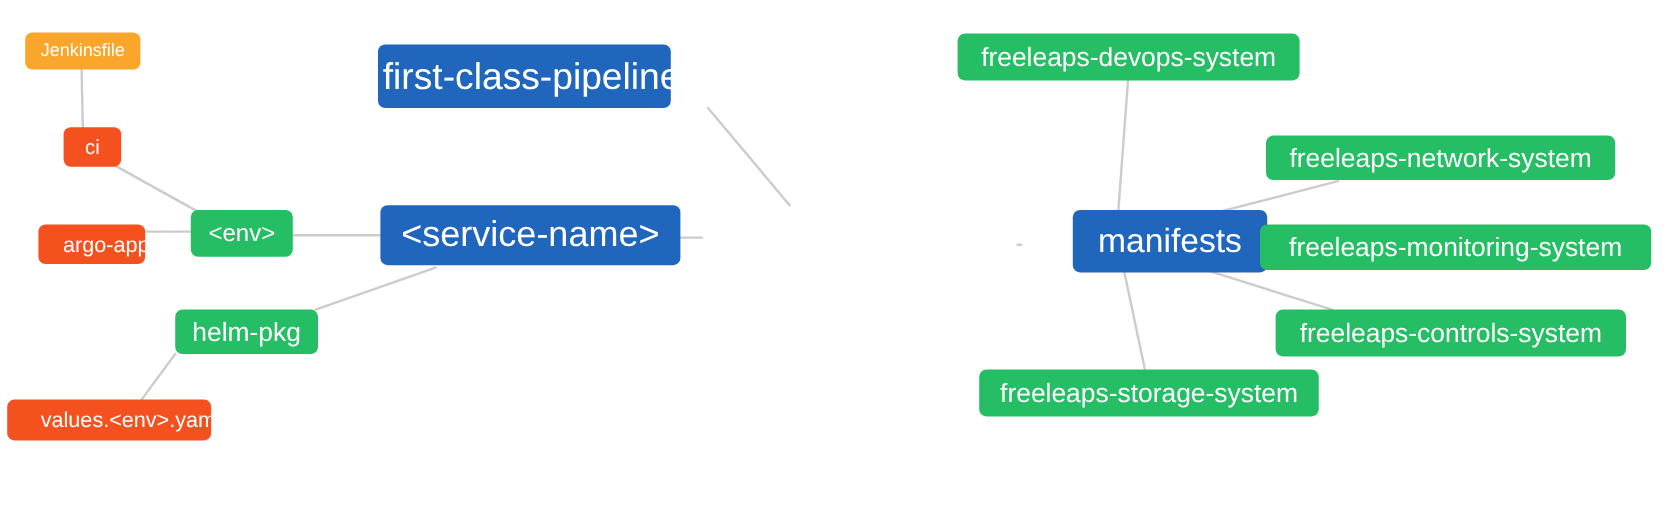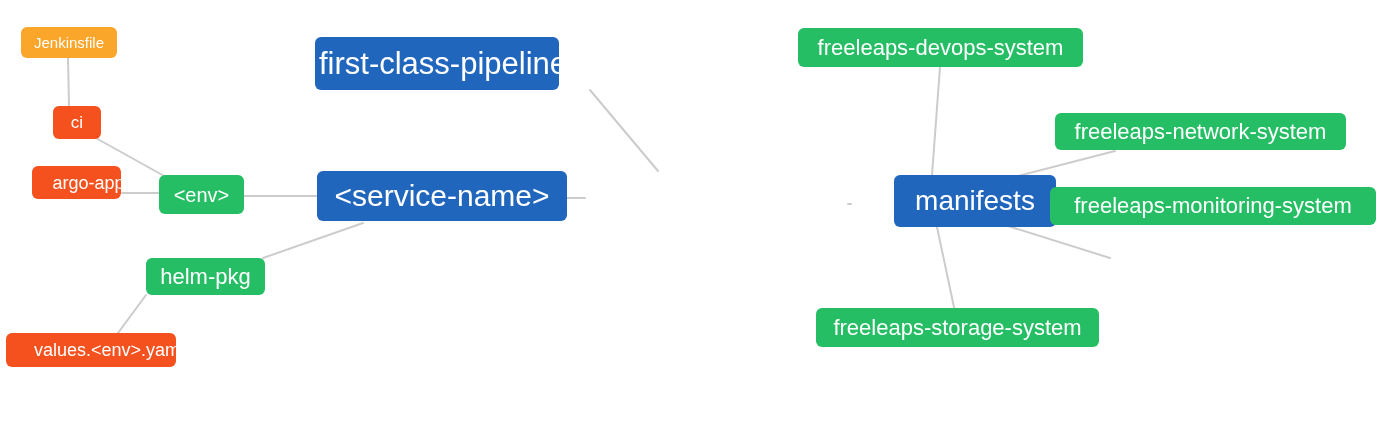--- a/index.html
+++ b/index.html
@@ -35,21 +35,21 @@
     color: #ffffff;
     border-radius: 6px;
     white-space: nowrap;
     box-sizing: border-box;
     cursor: default;
     line-height: 1;
   }
   
   .n-jenkinsfile   { left: 21px;   top: 27px;  width: 96px;  height: 31px; font-size: 15px; }
   .n-ci            { left: 53px;   top: 106px; width: 48px;  height: 33px; font-size: 17px; }
-  .n-argo-app      { left: 32px;   top: 166px; width: 89px;  height: 33px; font-size: 18px; padding-left: 24px; }
+  .n-argo-app      { left: 32px;   top: 187px; width: 89px;  height: 33px; font-size: 18px; padding-left: 24px; }
   .n-env           { left: 159px;  top: 175px; width: 85px;  height: 39px; font-size: 20px; }
   .n-helm-pkg      { left: 146px;  top: 258px; width: 119px; height: 37px; font-size: 22px; }
   .n-values        { left: 6px;    top: 333px; width: 170px; height: 34px; font-size: 18px; padding-left: 36px; }
   .n-fcp           { left: 315px;  top: 37px;  width: 244px; height: 53px; font-size: 31px; padding-left: 12px; }
   .n-service       { left: 317px;  top: 171px; width: 250px; height: 50px; font-size: 30px; }
   .n-ops           { left: 585px;  top: 171px; width: 263px; height: 66px; font-size: 37px; }
   .n-manifests     { left: 850px;  top: 175px; width: 162px; height: 52px; font-size: 28px; margin-left: 44px; }
   .n-devops        { left: 798px;  top: 28px;  width: 285px; height: 39px; font-size: 22px; }
   .n-network       { left: 1055px; top: 113px; width: 291px; height: 37px; font-size: 22px; }
   .n-monitoring    { left: 1050px; top: 187px; width: 326px; height: 38px; font-size: 22px; }
@@ -83,15 +83,16 @@
   <div class="node n-argo-app" style="background: rgb(244, 81, 30);">argo-app</div>
   <div class="node n-env" style="background: rgb(38, 190, 100);">&lt;env&gt;</div>
   <div class="node n-helm-pkg" style="background: rgb(38, 190, 100);">helm-pkg</div>
   <div class="node n-values" style="background: rgb(244, 81, 30);">values.&lt;env&gt;.yaml</div>
   <div class="node n-fcp" style="background: rgb(33, 102, 189);">first-class-pipeline</div>
   <div class="node n-service" style="background: rgb(33, 102, 189);">&lt;service-name&gt;</div>
   <div class="node n-manifests" style="background: rgb(33, 102, 189);">manifests</div>
   <div class="node n-devops" style="background: rgb(38, 190, 100);">freeleaps-devops-system</div>
   <div class="node n-network" style="background: rgb(38, 190, 100);">freeleaps-network-system</div>
   <div class="node n-monitoring" style="background: rgb(38, 190, 100);">freeleaps-monitoring-system</div>
+  <div class="node n-controls" style="background: rgb(38, 190, 100);">freeleaps-controls-system</div>
   <div class="node n-storage" style="background: rgb(38, 190, 100);">freeleaps-storage-system</div>
 
 </div>
 
 </body></html>

